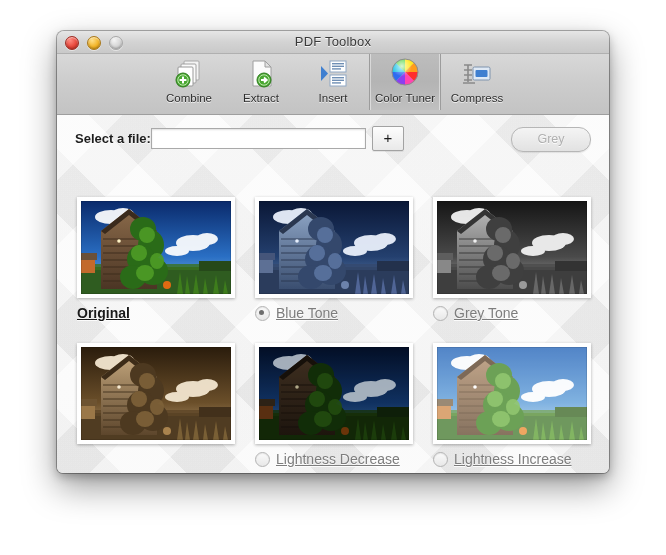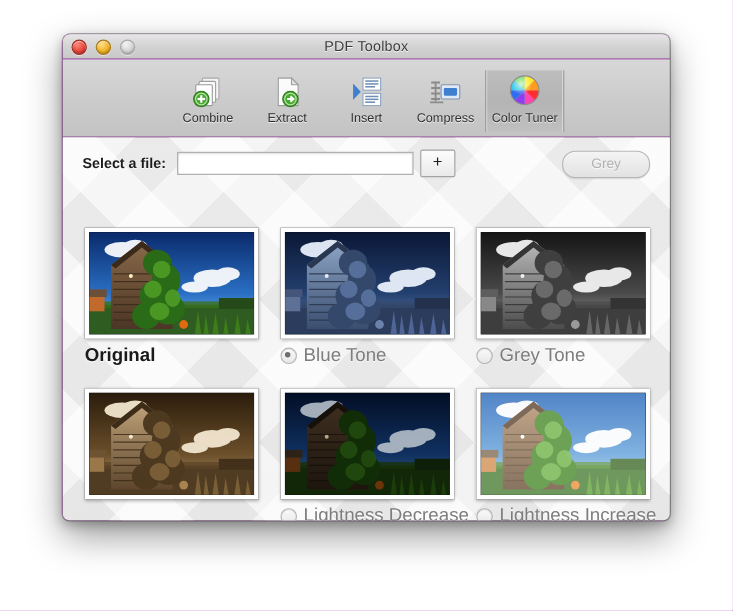--- a/index.html
+++ b/index.html
@@ -14,21 +14,21 @@
     width: 666px; height: 555px;
     background: #ffffff;
   }
 
   
   .window {
     position: absolute;
     left: 57px; top: 31px;
     width: 552px; height: 442px;
     border-radius: 7px 7px 6px 6px;
-    background: #a21caf;
+    background: #e5e5e5;
     box-shadow:
       0 14px 34px rgba(0,0,0,0.40),
       0 4px 10px rgba(0,0,0,0.25),
       0 0 0 1px rgba(0,0,0,0.30);
     overflow: hidden;
   }
 
   
   .titlebar {
     position: relative;
@@ -60,21 +60,21 @@
 
   
   .toolbar {
     position: relative;
     height: 60px;
     background: linear-gradient(to bottom, #d8d8d8 0%, #cdcdcd 45%, #c3c3c3 100%);
     border-bottom: 1px solid #9e9e9e;
     display: flex;
     align-items: flex-start;
     justify-content: center;
-    padding-top: 10px;
+    padding-top: 0;
   }
   .tool {
     width: 72px; height: 56px;
     display: flex; flex-direction: column;
     align-items: center; justify-content: flex-start;
     padding-top: 4px;
     box-sizing: border-box;
     cursor: default;
     position: relative;
   }
@@ -106,21 +106,21 @@
   .filerow {
     position: absolute; left: 0; right: 0; top: 0;
     height: 47px;
     display: flex; align-items: center;
     padding: 0 18px;
     box-sizing: border-box;
   }
   .filelabel {
     font-size: 13px; color: #1d1d1d; font-weight: 700;
     text-shadow: 0 1px 0 rgba(255,255,255,.8);
-    margin-right: 10px;
+    margin-right: 0;
     text-align: center;
   }
   .fileinput {
     width: 215px; height: 21px;
     background: #fff;
     border: 1px solid #a9a9a9;
     box-shadow: inset 0 1px 2px rgba(0,0,0,0.13);
     font-size: 12px;
     padding: 0 4px;
     box-sizing: border-box;
@@ -190,24 +190,25 @@
     flex: 0 0 auto;
     cursor: default;
   }
   .radio.on::after {
     content:""; position:absolute;
     left: 3px; top: 3px; width: 5px; height: 5px;
     border-radius: 50%;
     background: #6d6d6d;
   }
   .optlabel {
-    font-size: 17px;
+    font-size: 14px;
     color: #7d7d7d;
     text-shadow: 0 1px 0 rgba(255,255,255,.85);
     white-space: nowrap;
+    text-decoration: underline;
   }
   .optlabel.strong { color: #1a1a1a; font-weight: 700; }
 </style>
 </head>
 <body>
 
 <div id="root">
 
   <div class="window">
 
@@ -255,36 +256,20 @@
             <rect x="16" y="5" width="12" height="1.4"></rect>
               <rect x="16" y="7.6" width="12" height="1.4"></rect>
             <rect x="16" y="10.2" width="9" height="1.4"></rect>
             <rect x="16" y="19" width="12" height="1.4"></rect>
               <rect x="16" y="21.6" width="12" height="1.4"></rect>
             <rect x="16" y="24.2" width="9" height="1.4"></rect>
           </g>
           <path d="M5 8 l0 15 l7 -7.5 z" fill="#3f7fd0"></path>
         </svg>
         <div class="tlabel">Insert</div>
-      </div>
-
-      <div class="tool">
-        <svg class="glyph" viewBox="0 0 34 32">
-          <rect x="13" y="9" width="17" height="13" rx="1.5" fill="#dfe9f5" stroke="#7e93ad"></rect>
-          <rect x="15.5" y="12" width="12" height="7" rx="1" fill="#3f7fd0"></rect>
-          <g stroke="#8a8a8a" stroke-width="1.6" fill="none">
-            <path d="M4 7 h8"></path>
-              <path d="M4 12 h8"></path>
-              <path d="M4 17 h8"></path>
-              <path d="M4 22 h8"></path>
-            <path d="M8 7 v17"></path>
-          </g>
-          <path d="M3 25 h12" stroke="#8a8a8a" stroke-width="1.6"></path>
-        </svg>
-        <div class="tlabel">Compress</div>
       </div>
 
       <div class="tool selected">
         <svg class="glyph" viewBox="0 0 34 32">
           <defs>
             <radialGradient id="cwShine" cx="38%" cy="28%" r="70%">
               <stop offset="0%" stop-color="#ffffff" stop-opacity=".75"></stop>
               <stop offset="55%" stop-color="#ffffff" stop-opacity="0"></stop>
             </radialGradient>
           </defs>
@@ -297,20 +282,36 @@
             <path d="M0 0 L-9.19 -9.19 A13 13 0 0 1 0 -13 Z" fill="#5ad84a"></path>
             <path d="M0 0 L0 -13 A13 13 0 0 1 9.19 -9.19 Z" fill="#ffe71f"></path>
             <path d="M0 0 L9.19 -9.19 A13 13 0 0 1 13 0 Z" fill="#ff9c1a"></path>
             <circle cx="0" cy="0" r="13" fill="url(#cwShine)"></circle>
             <circle cx="0" cy="0" r="13" fill="none" stroke="#8d8d8d" stroke-width="1"></circle>
           </g>
         </svg>
         <div class="tlabel">Color Tuner</div>
       </div>
 
+      <div class="tool">
+        <svg class="glyph" viewBox="0 0 34 32">
+          <rect x="13" y="9" width="17" height="13" rx="1.5" fill="#dfe9f5" stroke="#7e93ad"></rect>
+          <rect x="15.5" y="12" width="12" height="7" rx="1" fill="#3f7fd0"></rect>
+          <g stroke="#8a8a8a" stroke-width="1.6" fill="none">
+            <path d="M4 7 h8"></path>
+              <path d="M4 12 h8"></path>
+              <path d="M4 17 h8"></path>
+              <path d="M4 22 h8"></path>
+            <path d="M8 7 v17"></path>
+          </g>
+          <path d="M3 25 h12" stroke="#8a8a8a" stroke-width="1.6"></path>
+        </svg>
+        <div class="tlabel">Compress</div>
+      </div>
+
     </div>
 
     <div class="content">
 
       <div class="filerow">
         <div class="filelabel">Select a file:</div>
         <input class="fileinput" type="text" value="" placeholder="" style="">
         <div class="plusbtn">+</div>
         <div class="applybtn">Grey</div>
       </div>

